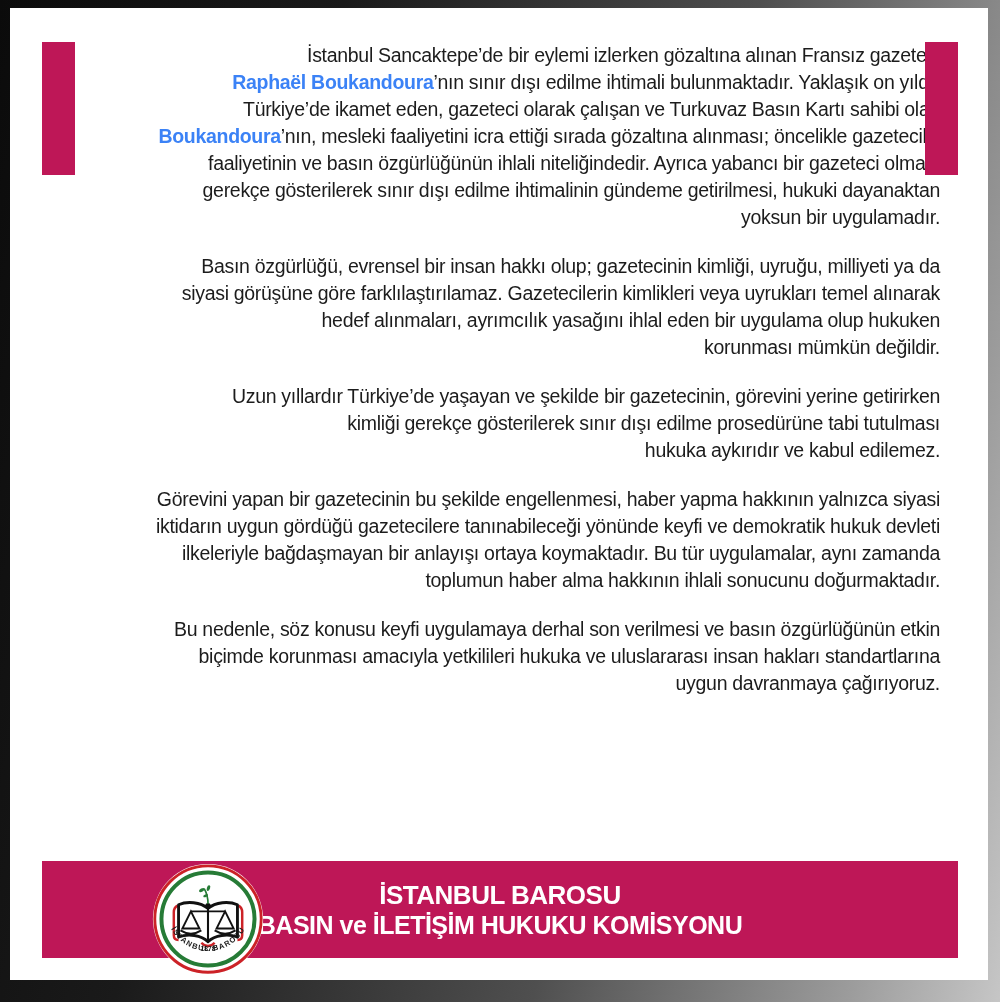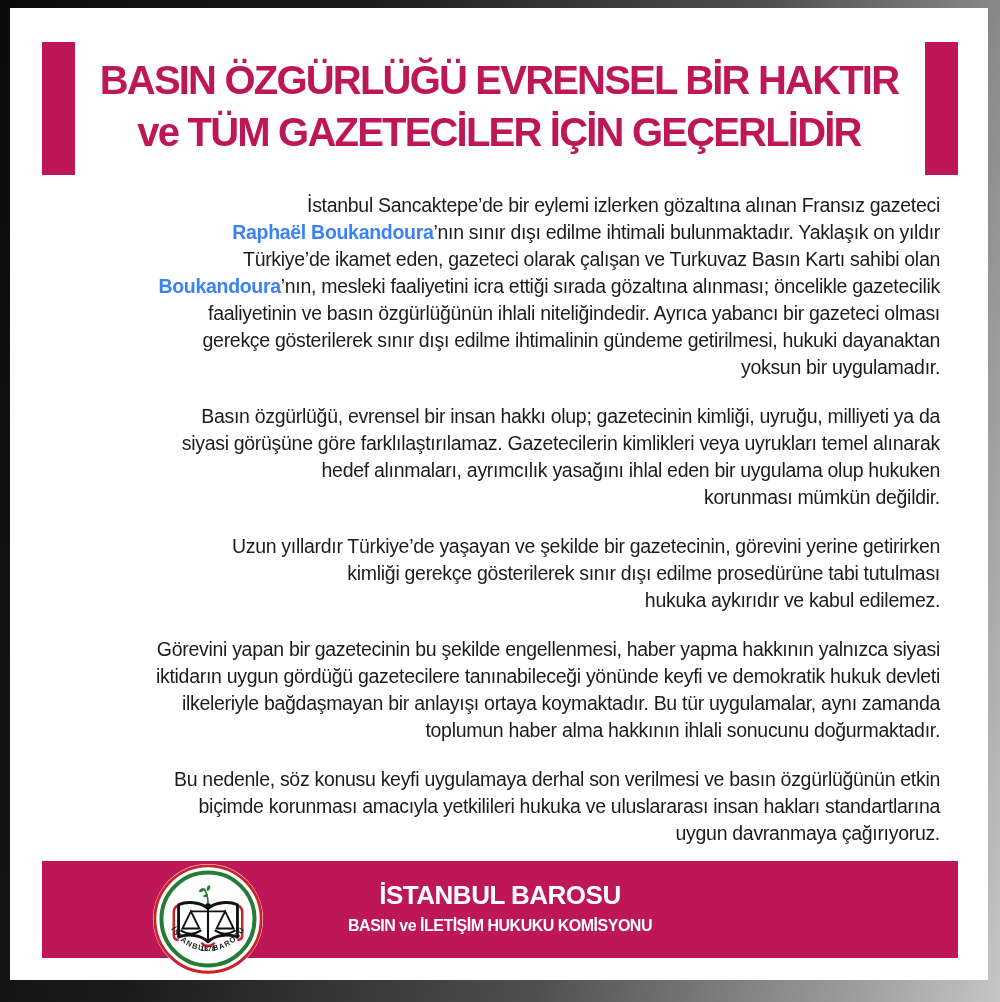--- a/index.html
+++ b/index.html
@@ -21,36 +21,32 @@
   .body-text{margin:34px auto 12px;width:882px;text-align:right;color:#1c1c1c;
        font-size:19.5px;line-height:27px;letter-spacing:-0.3px;}
   .body-text p{margin:0 0 22px;white-space:pre-line;}
   .body-text b{font-weight:bold;color:#3b82f6;}
 
   
   .banner{position:absolute;left:32px;right:30px;top:853px;height:97px;
        background:var(--accent,#be1757);display:flex;flex-direction:column;
        align-items:center;justify-content:center;}
   .banner .org1{color:#fff;font-weight:bold;font-size:26px;line-height:32px;letter-spacing:-0.5px;}
-  .banner .org2{color:#fff;font-weight:bold;font-size:16px;line-height:29px;letter-spacing:-0.5px;}
+  .banner .org2{color:#fff;font-weight:bold;font-size:25px;line-height:29px;letter-spacing:-0.5px;}
   .logo{position:absolute;left:109px;top:1px;width:114px;height:114px;}
 </style>
 </head>
 <body>
 
 <div class="frame">
   <div class="card">
 
     <div class="accent-bar left"></div>
     <div class="accent-bar right"></div>
 
-    <h1 class="title">
-      <div>BASIN ÖZGÜRLÜĞÜ EVRENSEL BİR HAKTIR</div>
-      <div>ve TÜM GAZETECİLER İÇİN GEÇERLİDİR</div>
-    </h1>
 
     <div class="body-text">
         <p>İstanbul Sancaktepe’de bir eylemi izlerken gözaltına alınan Fransız gazeteci
 <b>Raphaël Boukandoura</b>’nın sınır dışı edilme ihtimali bulunmaktadır. Yaklaşık on yıldır
 Türkiye’de ikamet eden, gazeteci olarak çalışan ve Turkuvaz Basın Kartı sahibi olan
 <b>Boukandoura</b>’nın, mesleki faaliyetini icra ettiği sırada gözaltına alınması; öncelikle gazetecilik
 faaliyetinin ve basın özgürlüğünün ihlali niteliğindedir. Ayrıca yabancı bir gazeteci olması
 gerekçe gösterilerek sınır dışı edilme ihtimalinin gündeme getirilmesi, hukuki dayanaktan
 yoksun bir uygulamadır.</p>
         <p>Basın özgürlüğü, evrensel bir insan hakkı olup; gazetecinin kimliği, uyruğu, milliyeti ya da

